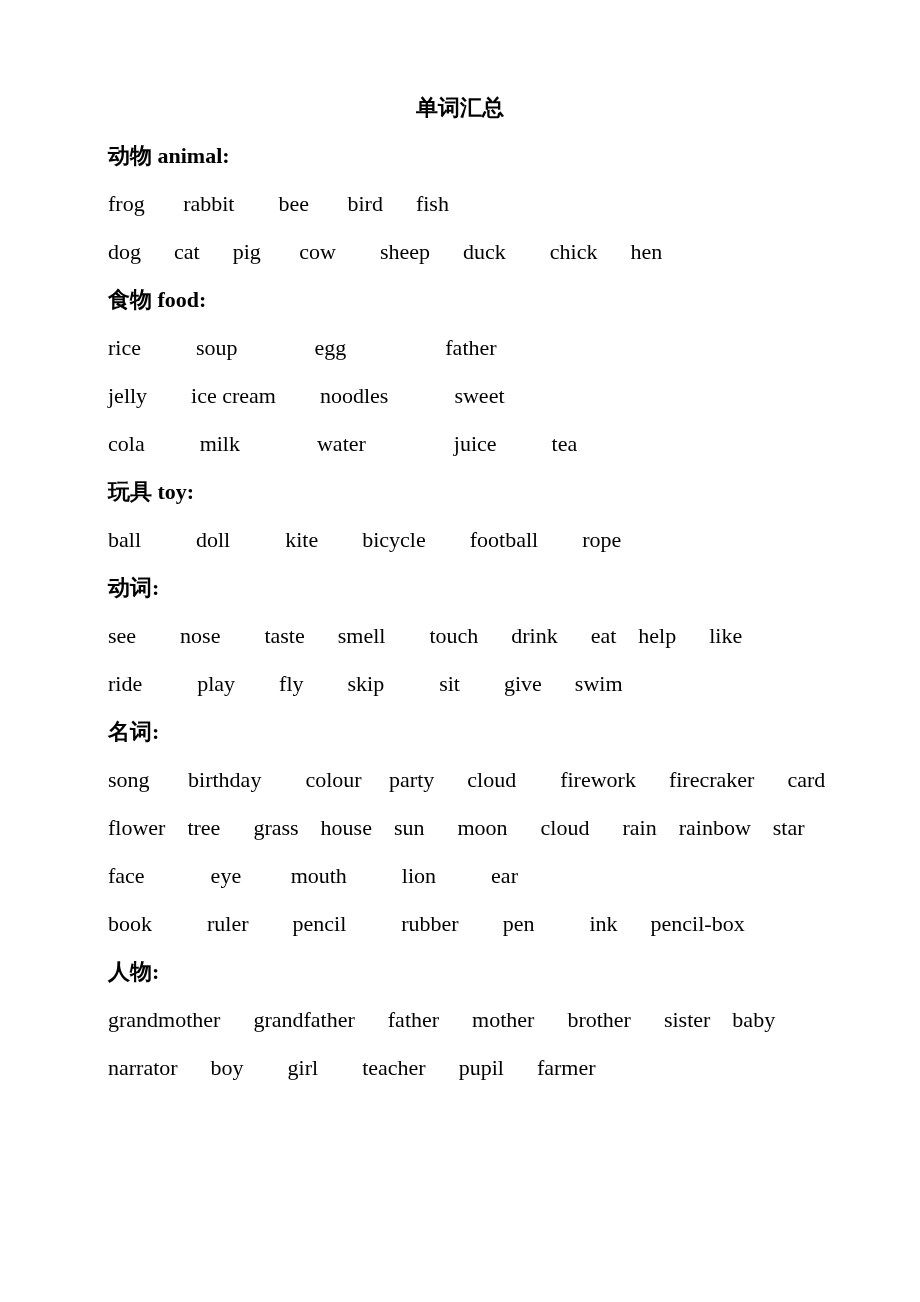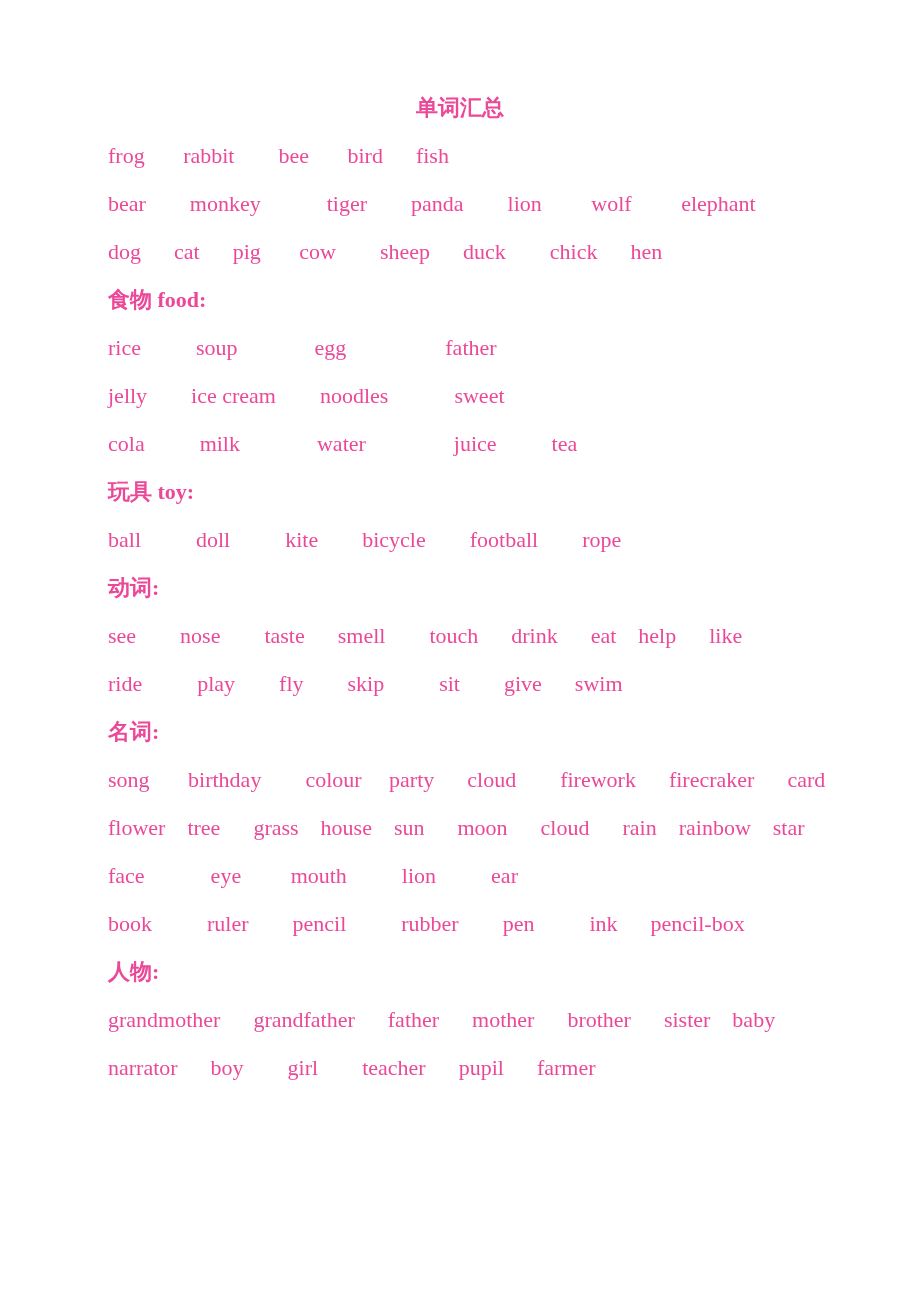--- a/index.html
+++ b/index.html
@@ -1,20 +1,20 @@
 <!DOCTYPE html>
 <html><head>
 <meta charset="utf-8">
 <style>
   html,body{margin:0;padding:0;background:#ffffff;}
   .page{
     position:relative;
     width:920px;height:1302px;
     background:#ffffff;
-    color:#ec4899;
+    color:#000000;
     font-family:"Liberation Serif","DejaVu Serif",serif;
     overflow:hidden;
     border-radius:25px;
   }
   .content{padding-top:84px;}
   .line{
     height:48px;
     line-height:48px;
     font-size:22px;
     padding-left:108px;
@@ -29,22 +29,22 @@
   .heading-line{font-weight:700;}
 </style>
 </head>
 <body>
 
 <div class="page">
   <div class="content">
 
     <div class="line title-line">单词汇总</div>
 
+    <div class="line heading-line">动物 animal:</div>
     <div class="line">frog       rabbit        bee       bird      fish</div>
-    <div class="line">bear        monkey            tiger        panda        lion         wolf         elephant</div>
     <div class="line">dog      cat      pig       cow        sheep      duck        chick      hen</div>
 
     <div class="line heading-line">食物 food:</div>
     <div class="line">rice          soup              egg                  father</div>
     <div class="line">jelly        ice cream        noodles            sweet</div>
     <div class="line">cola          milk              water                juice          tea</div>
 
     <div class="line heading-line">玩具 toy:</div>
     <div class="line">ball          doll          kite        bicycle        football        rope</div>
 

